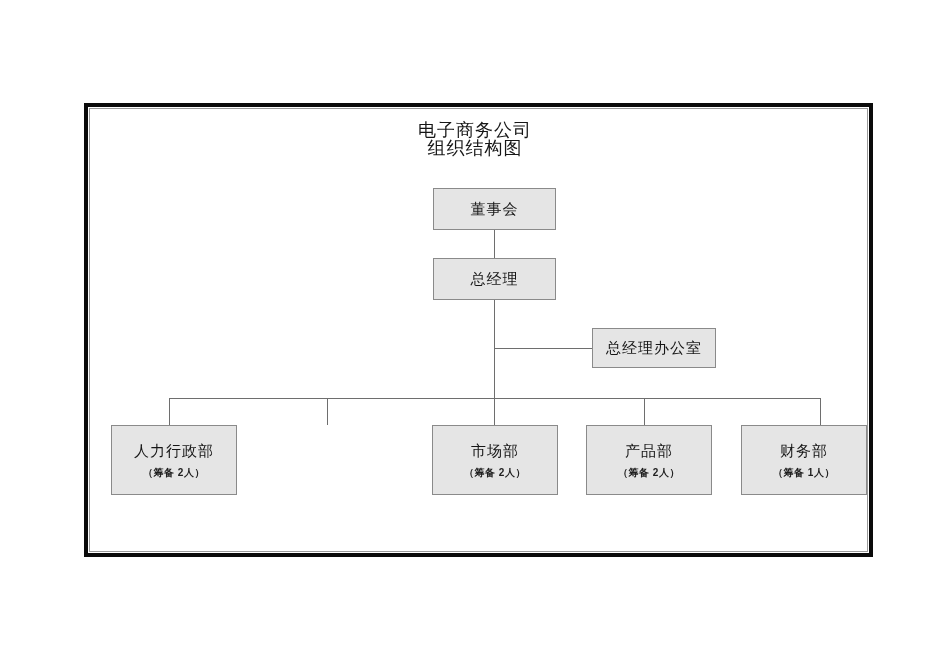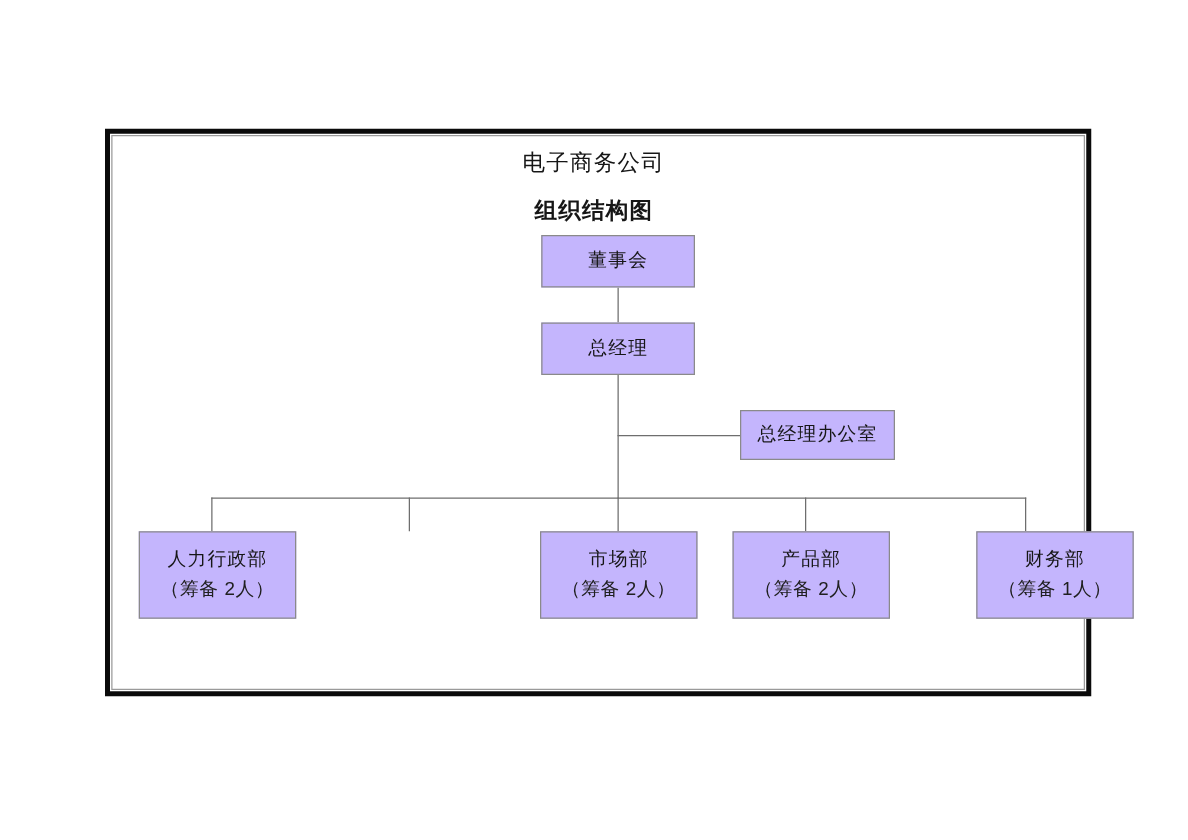--- a/index.html
+++ b/index.html
@@ -49,64 +49,65 @@
     position: absolute;
     left: 0;
     width: 950px;
     text-align: center;
     font-size: 18px;
     letter-spacing: 1px;
     color: #161616;
     white-space: nowrap;
   }
   #title-line-1 { top: 118px; }
-  #title-line-2 { top: 156px; font-weight: bold; }
+  #title-line-2 { top: 136px; }
 
   
   .node {
     position: absolute;
     box-sizing: border-box;
     border: 1px solid #8a8a8a;
-    background: #c4b5fd;
+    background: #e5e5e5;
     display: flex;
     flex-direction: column;
     align-items: center;
     justify-content: center;
     z-index: 3;
   }
   .node-title {
     font-size: 15px;
     letter-spacing: 1px;
     color: #161616;
     white-space: nowrap;
     line-height: 1.15;
   }
   .node-sub {
-    font-size: 15px;
+    font-size: 10px;
     letter-spacing: 0.5px;
     color: #202020;
     white-space: nowrap;
     margin-top: 8px;
     line-height: 1.1;
+    font-weight: bold;
   }
 
   #node-board      { left: 433px; top: 188px; width: 123px; height: 42px; }
   #node-gm         { left: 433px; top: 258px; width: 123px; height: 42px; text-align: center; }
   #node-gm-office  { left: 592px; top: 328px; width: 124px; height: 40px; }
 
   .dept {
     width: 126px;
     height: 70px;
     top: 425px;
   }
   #node-dept-0 { left: 111px; align-items: center; }
   #node-dept-1 { left: 271px; }
   #node-dept-2 { left: 432px; }
   #node-dept-3 { left: 586px; }
-  #node-dept-4 { left: 781px; }
+  #node-dept-4 { left: 741px; }
 
   
   .conn {
     position: absolute;
     background: #6e6e6e;
     z-index: 1;
   }
   .conn-v { width: 1px; }
   .conn-h { height: 1px; }
 

